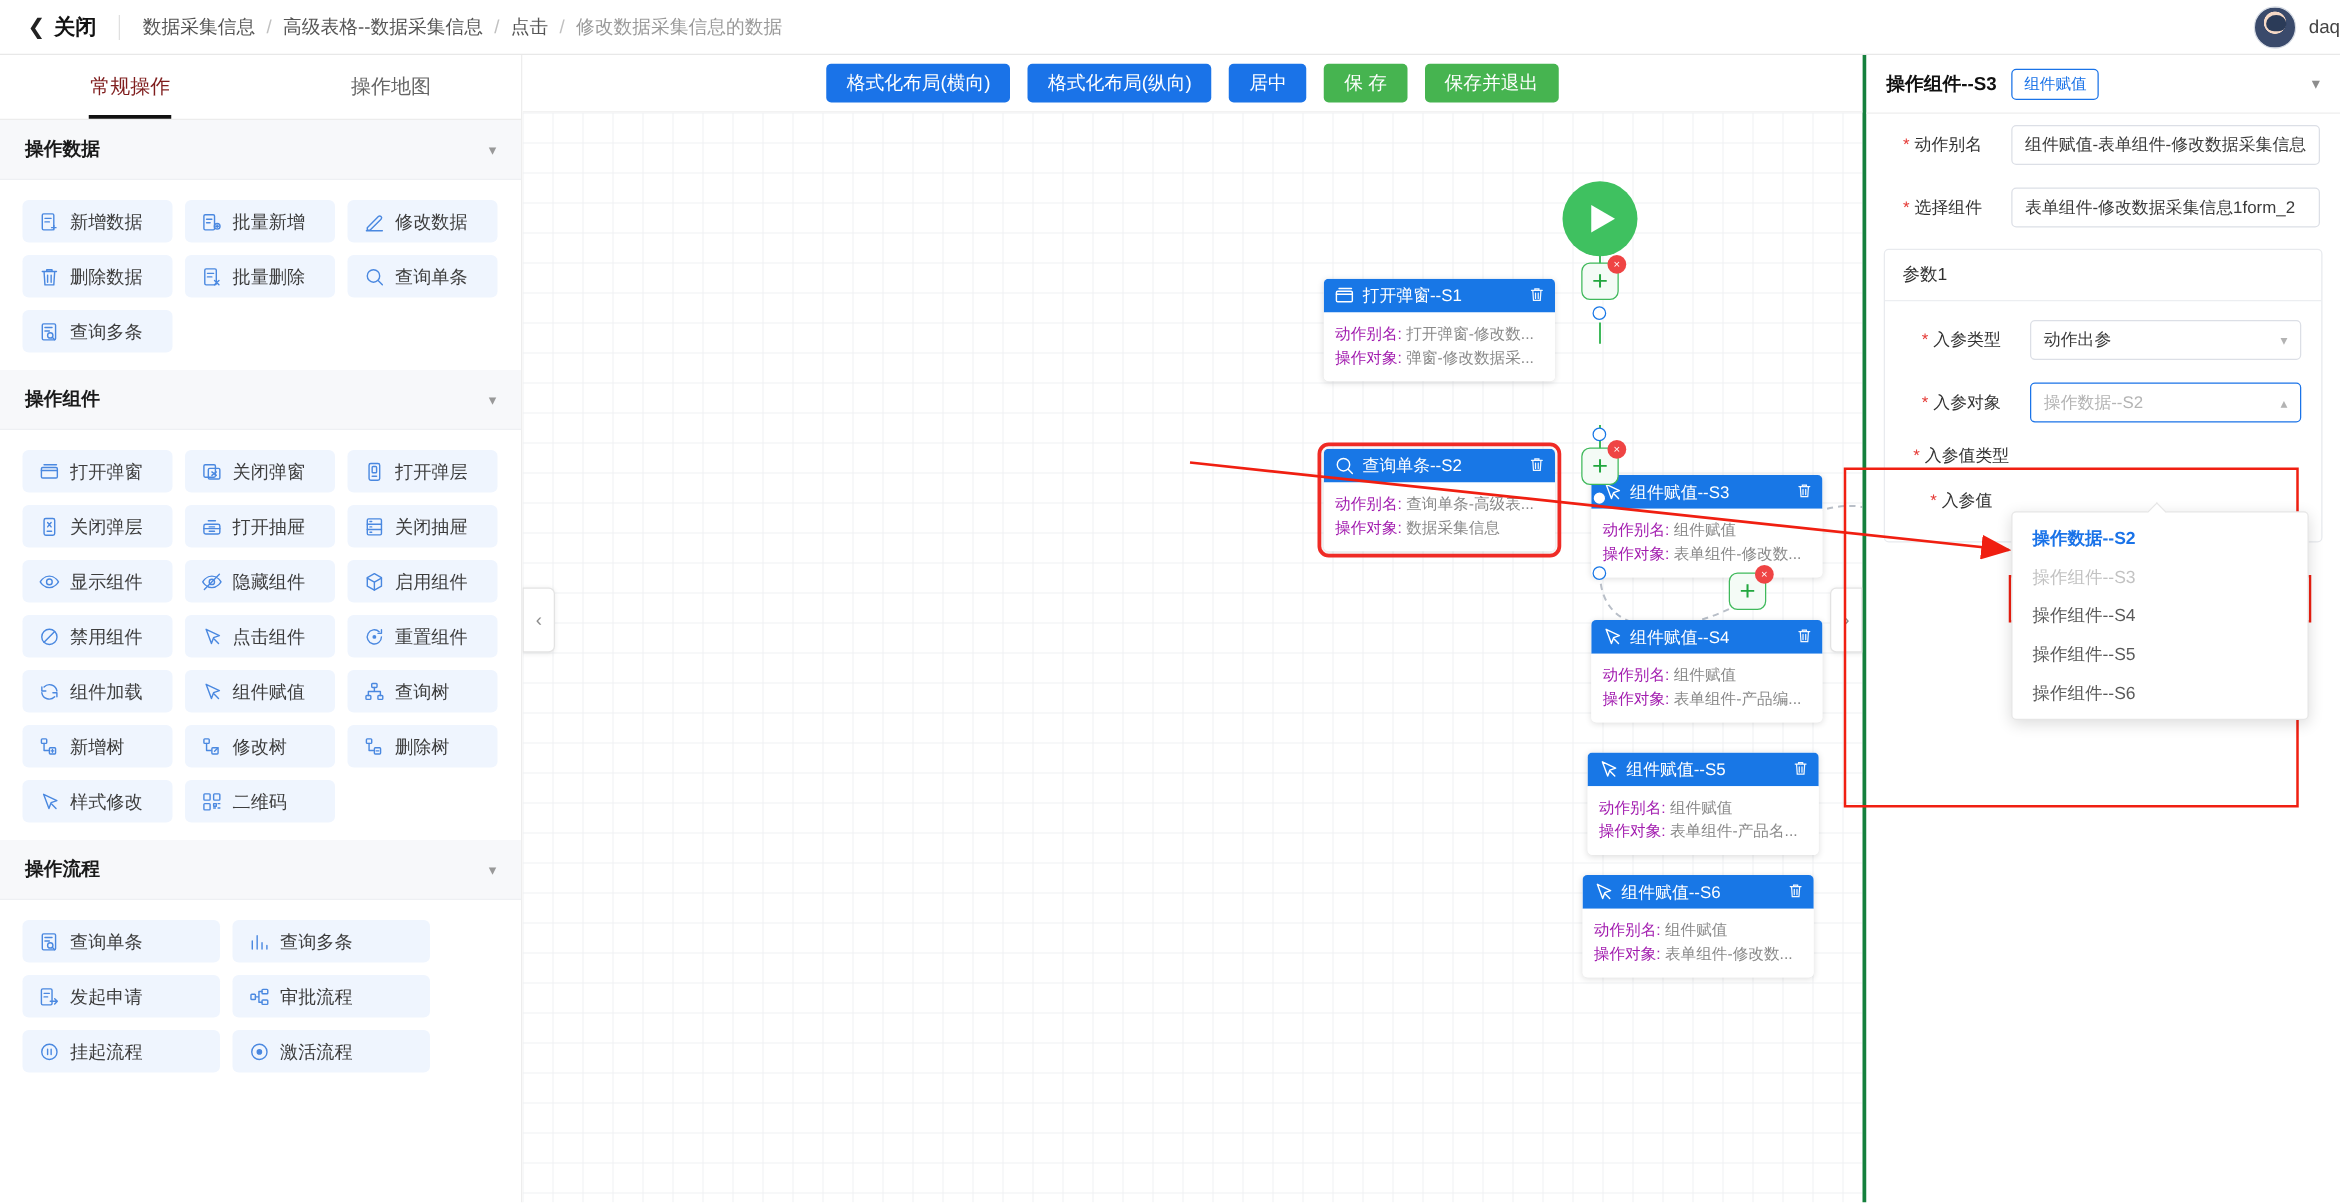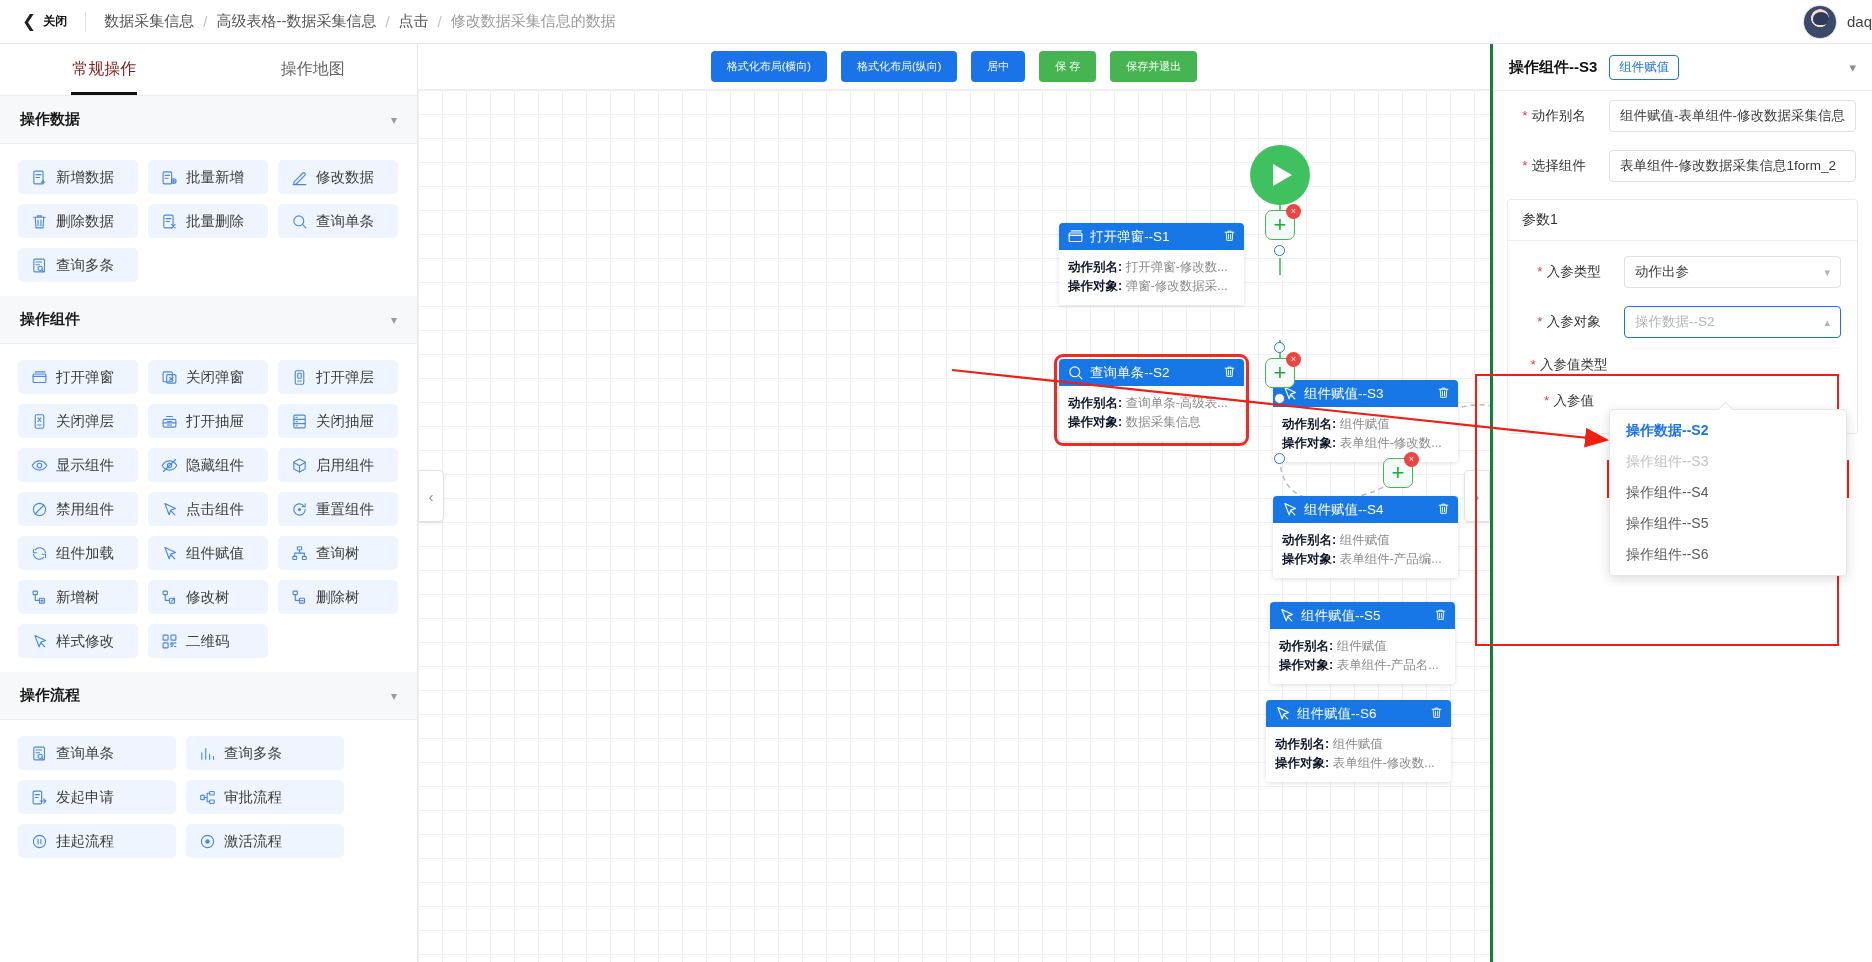--- a/index.html
+++ b/index.html
@@ -12,21 +12,21 @@
   }
   
   .topbar {
     height: 44px; width:100%;
     display:flex; align-items:center;
     border-bottom:1px solid #e8e8e8;
     background:#fff; position:relative;
   }
   .close-btn { display:flex; align-items:center; gap:7px; padding:0 18px 0 22px; cursor:pointer;}
   .close-btn .chev { font-size:17px; color:#222; line-height:1; }
-  .close-btn .lbl { font-size:12px; font-weight:bold; color:#111;text-align:center; }
+  .close-btn .lbl { font-size:17px; font-weight:bold; color:#111;text-align:center; }
   .vsep { width:1px; height:20px; background:#e0e0e0; }
   .crumbs { display:flex; align-items:center; gap:9px; padding-left:18px; font-size:15px; }
   .crumbs .c { color:#555; cursor:pointer; }
   .crumbs .c.last { color:#9a9a9a; cursor:default; }
   .crumbs .sl { color:#c0c0c0; }
   .user-area { margin-left:auto; display:flex; align-items:center; gap:10px; }
   .avatar {
     width:34px;height:34px;border-radius:50%;
     background: radial-gradient(circle at 50% 38%, #f6d9c6 0 34%, #3a4a6b 36% 100%);
     border:1px solid #d6dbe4; overflow:hidden; position:relative;
@@ -72,21 +72,21 @@
   
   .canvas {
     flex:1; position:relative; overflow:hidden; background:#fff;
   }
   .canvas-toolbar {
     height:46px; display:flex; align-items:center; justify-content:center;
     gap:14px; background:#fff; border-bottom:1px solid #eee; position:relative; z-index:6;
   }
   .tb-btn {
     height:31px; padding:0 16px; border-radius:4px; border:none;
-    color:#fff; font-size:11px; cursor:pointer; line-height:31px;
+    color:#fff; font-size:15px; cursor:pointer; line-height:31px;
     font-family: inherit;
   }
   .tb-blue { background:#1a73e8; }
   .tb-green { background:#46b450; }
   .grid-bg {
     position:absolute; left:0; top:46px; right:0; bottom:0;
     background-image:
       linear-gradient(to right, #eef0f2 1px, transparent 1px),
       linear-gradient(to bottom, #eef0f2 1px, transparent 1px);
     background-size: 24px 24px;
@@ -98,21 +98,21 @@
     box-shadow:0 1px 5px rgba(0,0,0,.13); background:#fff; cursor:pointer;
   }
   .node .nhead {
     height:27px; background:#1877e6; color:#fff; display:flex; align-items:center;
     gap:6px; padding:0 8px; font-size:13.5px;
   }
   .node .nhead .ttl { flex:1; white-space:nowrap; overflow:hidden; }
   .node .nhead .trash { opacity:.95; }
   .node .nbody { padding:8px 9px 9px 9px; background:#fff; }
   .node .row { font-size:12.5px; line-height:19px; white-space:nowrap; overflow:hidden; }
-  .node .row .k { color:#0f172a; font-weight:bold; }
+  .node .row .k { color:#a21caf; font-weight:normal; }
   .node .row .v { color:#8a8a8a; }
   .node.selected { outline:3px solid #ef2b25; outline-offset:2px; }
 
   .port { position:absolute; width:11px;height:11px; border-radius:50%; border:1.6px solid #1877e6; background:#fff; z-index:3;}
 
   .plus {
     position:absolute; width:30px;height:30px;border-radius:7px;
     border:1.3px solid #3fb95b; background:#f4fbf6; color:#22a73f;
     display:flex; align-items:center; justify-content:center;
     font-size:22px; line-height:1; z-index:4; cursor:pointer;

